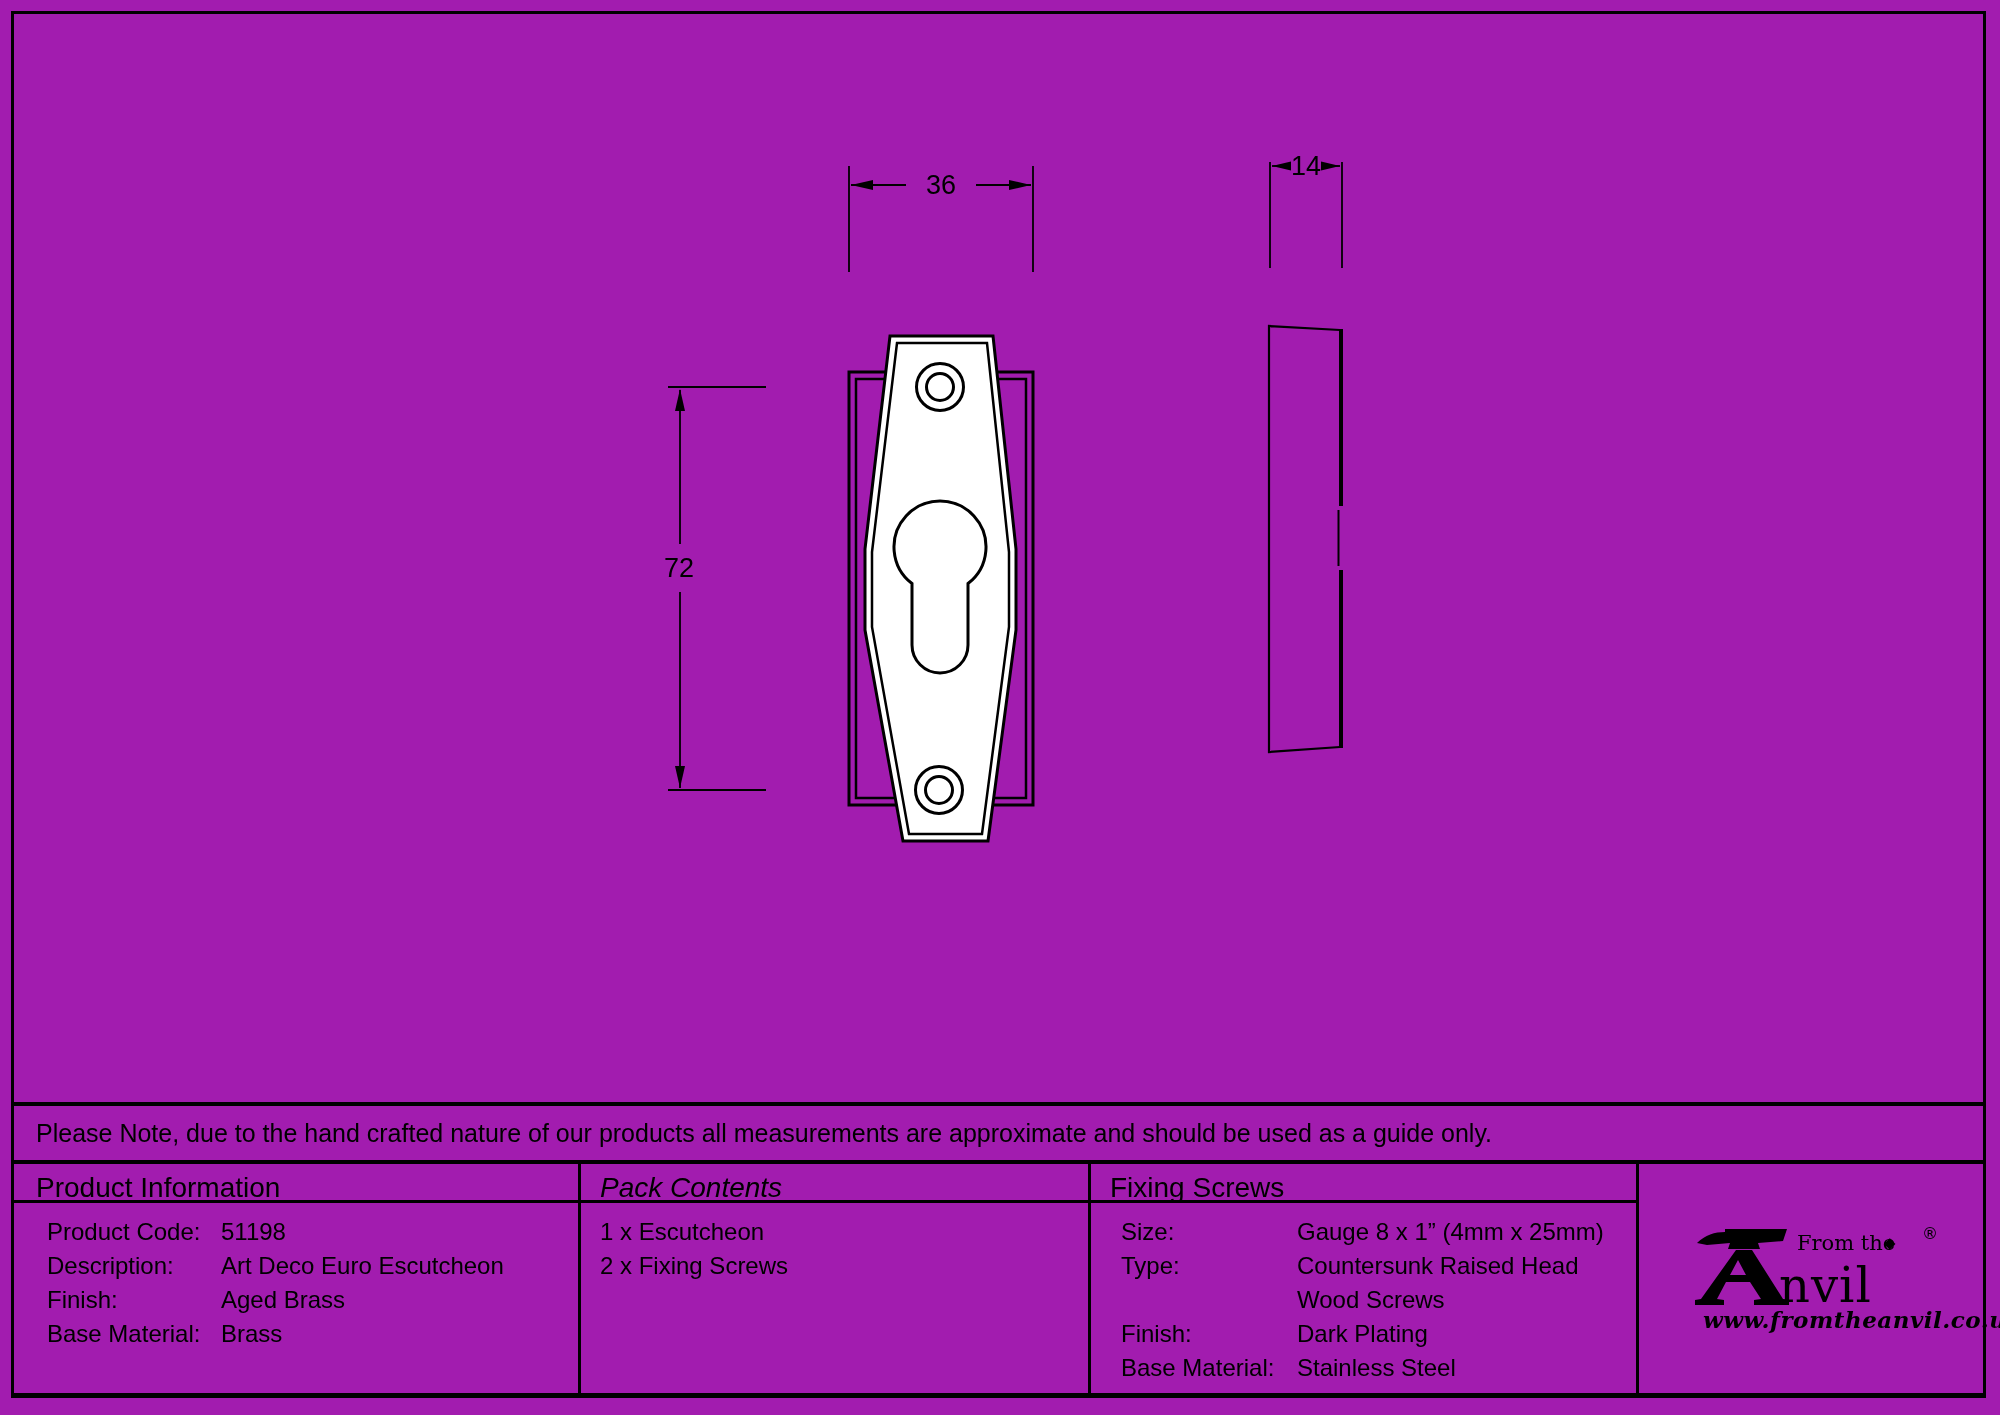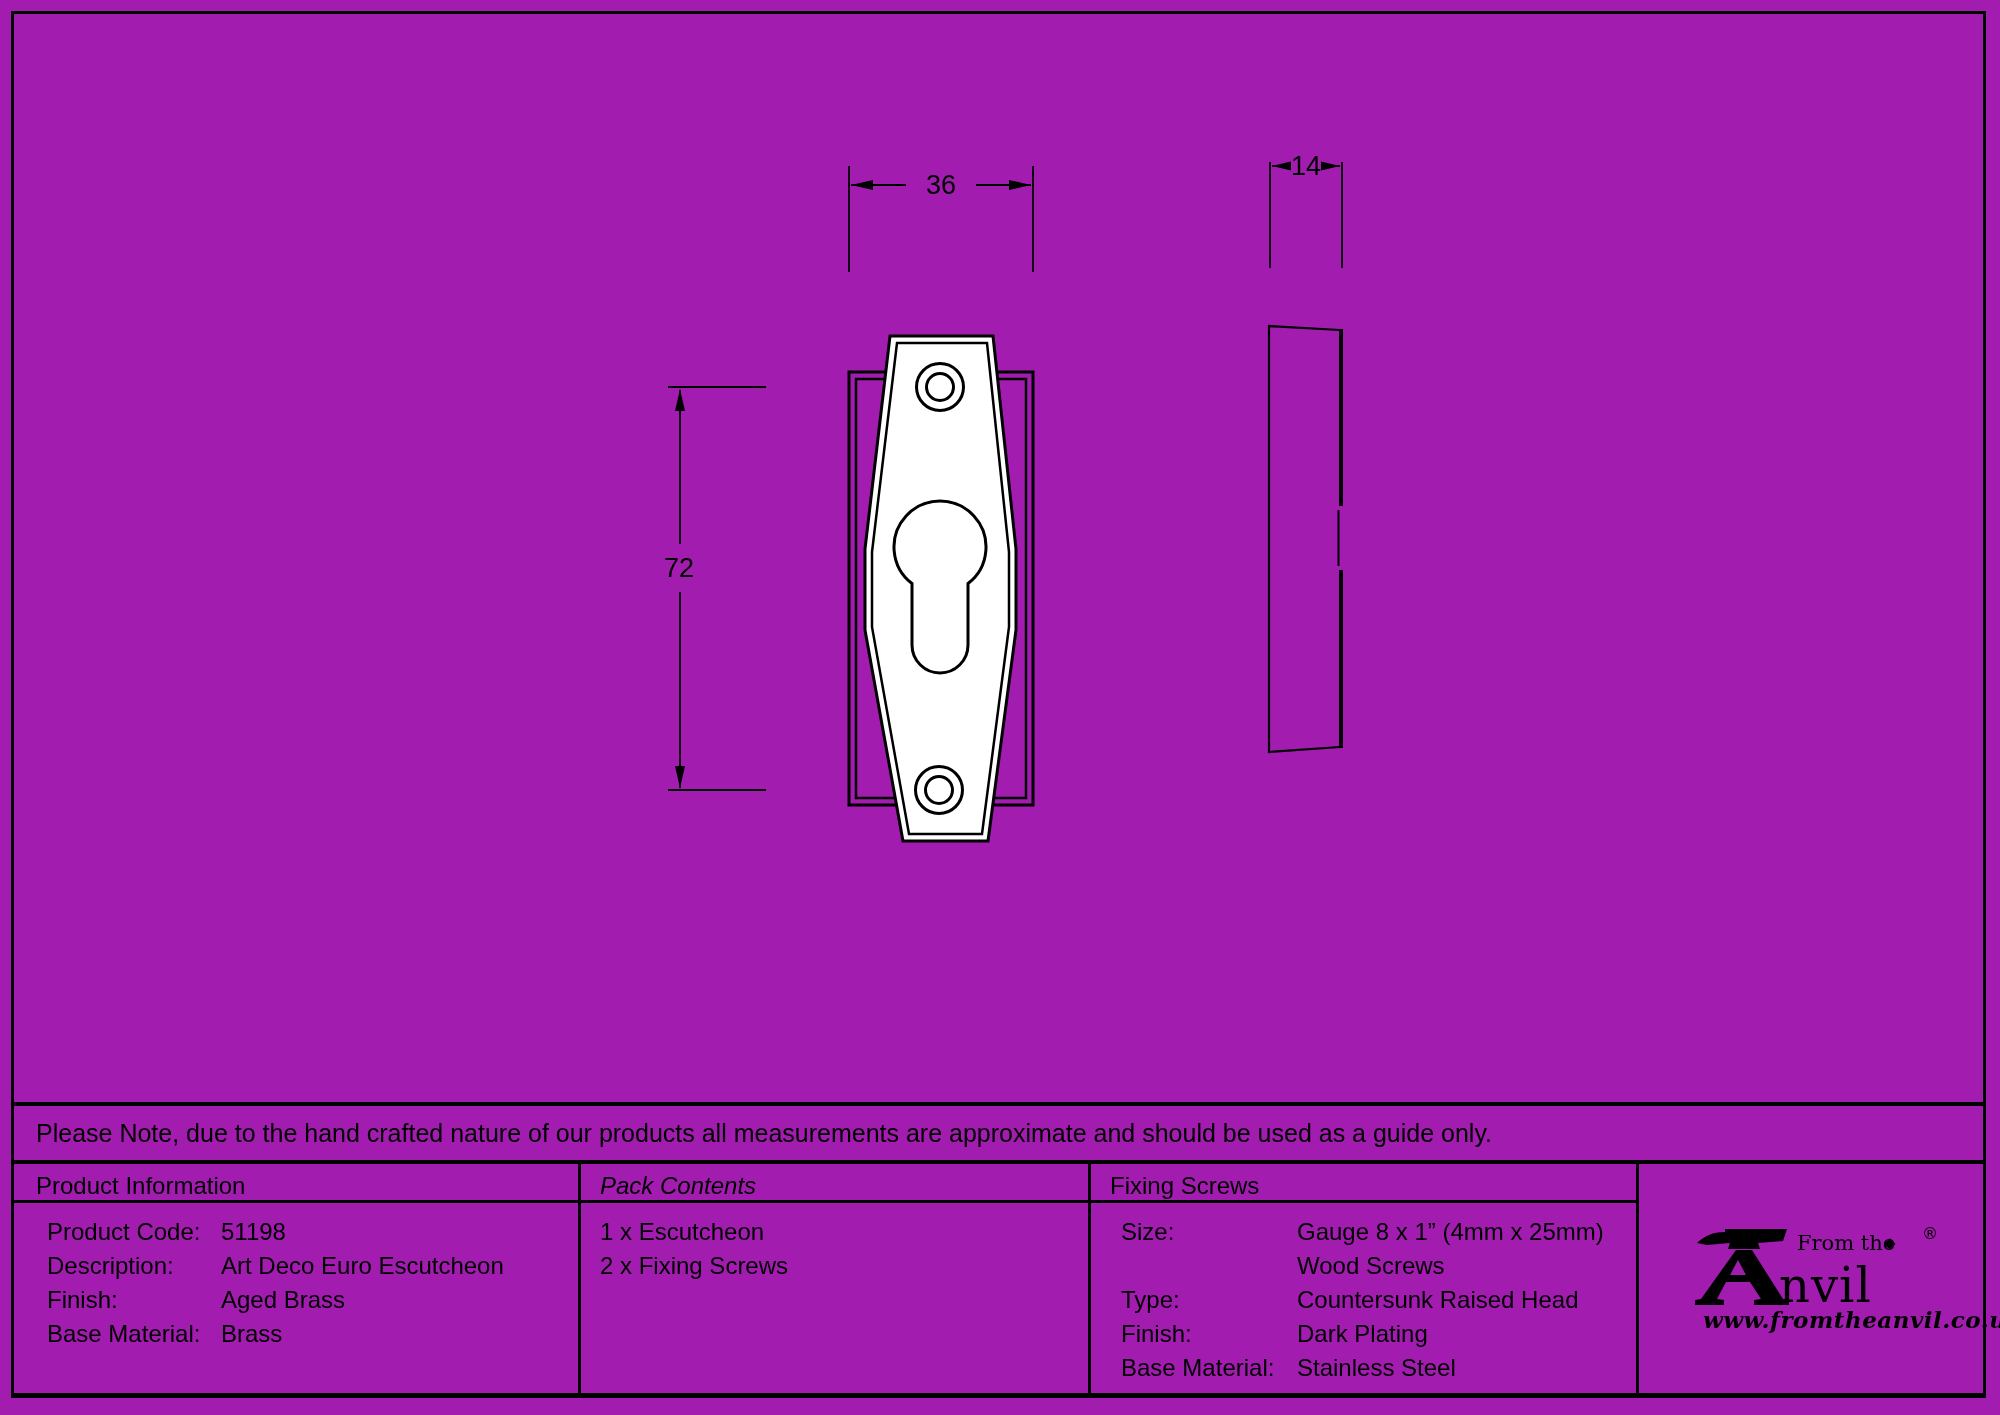--- a/index.html
+++ b/index.html
@@ -14,21 +14,21 @@
   }
   .drawing-svg{position:absolute;left:0;top:0;}
   .hline{position:absolute;background:#000;}
   .vline{position:absolute;background:#000;}
   .note-band{
     position:absolute;left:12px;top:1106px;width:1974px;height:54px;
     display:flex;align-items:center;padding-left:24px;box-sizing:border-box;
     font-size:25px;
   }
   .cell{position:absolute;box-sizing:border-box;}
-  .cell-header{font-size:24px;padding-top:8px;}
+  .cell-header{font-size:28px;padding-top:8px;}
   .kv{display:flex;line-height:27px;margin-bottom:7px;font-size:24px;margin-left:11px;}
   .kv .k{flex:0 0 auto;}
   .kv .v{flex:1 1 auto;}
   .col1 .k{width:174px;}
   .col3 .k{width:176px;}
   .list-item{line-height:27px;margin-bottom:7px;font-size:24px;}
   
   .logo-area{position:absolute;left:1639px;top:1164px;width:347px;height:234px;}
   .monogram{position:absolute;left:56px;top:63px;}
   .brand-rest{
@@ -147,26 +147,26 @@
     <div class="list-item">1 x Escutcheon</div>
     <div class="list-item">2 x Fixing Screws</div>
   </div>
 
   <div class="cell col3" style="left:1091px;top:1203px;width:545px;height:195px;padding:15px 8px 0 19px;">
     <div class="kv">
       <span class="k">Size:</span>
       <span class="v">Gauge 8 x 1” (4mm x 25mm)</span>
     </div>
     <div class="kv">
+      <span class="k">Type:</span>
+      <span class="v">Countersunk Raised Head</span>
+    </div>
+    <div class="kv">
       <span class="k"></span>
       <span class="v">Wood Screws</span>
-    </div>
-    <div class="kv">
-      <span class="k">Type:</span>
-      <span class="v">Countersunk Raised Head</span>
     </div>
     <div class="kv">
       <span class="k">Finish:</span>
       <span class="v">Dark Plating</span>
     </div>
     <div class="kv">
       <span class="k">Base Material:</span>
       <span class="v">Stainless Steel</span>
     </div>
   </div>

